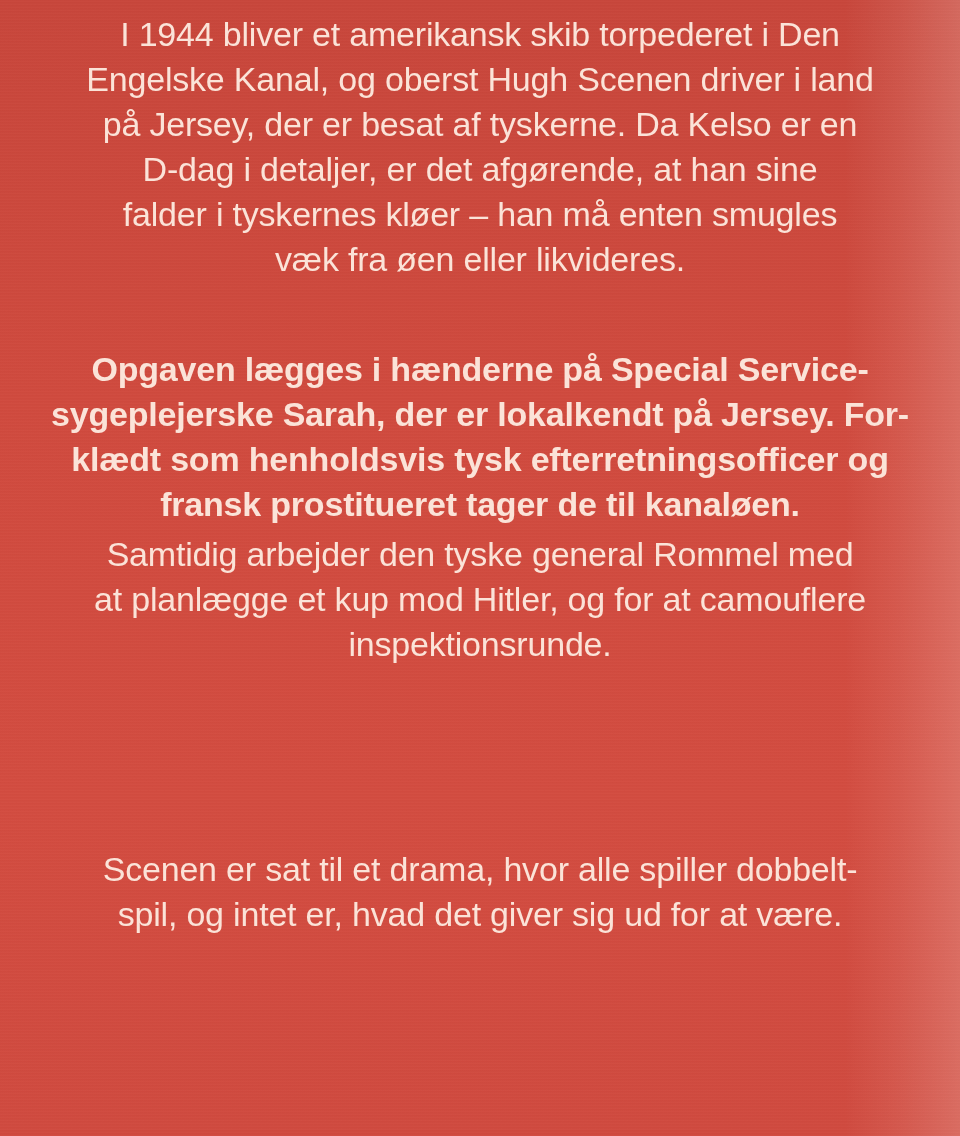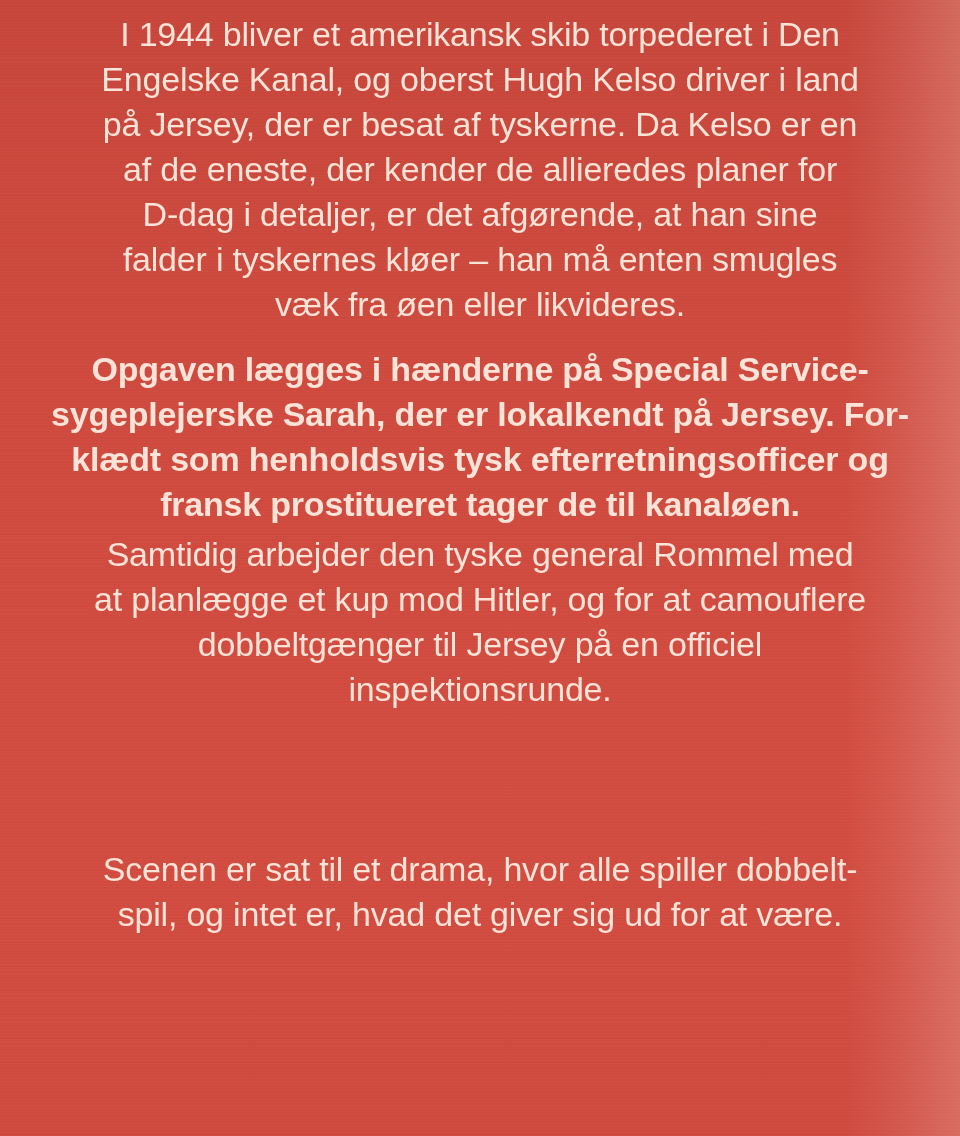--- a/index.html
+++ b/index.html
@@ -54,39 +54,37 @@
     #p4 { position: absolute; top: 835px; left: 0; width: 880px; }
   </style>
 </head>
 <body>
 
 <div class="cover">
   <div class="blurb">
 
     <div class="para" id="p1">
       <span class="line">I 1944 bliver et amerikansk skib torpederet i Den</span>
-      <span class="line">Engelske Kanal, og oberst Hugh Kelso driver i land</span>
+      <span class="line">Engelske Kanal, og oberst Hugh Scenen driver i land</span>
       <span class="line">på Jersey, der er besat af tyskerne. Da Kelso er en</span>
-      <span class="line">af de eneste, der kender de allieredes planer for</span>
       <span class="line">D-dag i detaljer, er det afgørende, at han sine</span>
       <span class="line">falder i tyskernes kløer – han må enten smugles</span>
       <span class="line">væk fra øen eller likvideres.</span>
     </div>
 
     <div class="para" id="p2">
       <span class="line">Opgaven lægges i hænderne på Special Service-</span>
       <span class="line">sygeplejerske Sarah, der er lokalkendt på Jersey. For-</span>
       <span class="line">klædt som henholdsvis tysk efterretningsofficer og</span>
       <span class="line">fransk prostitueret tager de til kanaløen.</span>
     </div>
 
     <div class="para" id="p3">
       <span class="line">Samtidig arbejder den tyske general Rommel med</span>
       <span class="line">at planlægge et kup mod Hitler, og for at camouflere</span>
-      <span class="line">dobbeltgænger til Jersey på en officiel</span>
       <span class="line">inspektionsrunde.</span>
     </div>
 
     <div class="para" id="p4">
       <span class="line">Scenen er sat til et drama, hvor alle spiller dobbelt-</span>
       <span class="line">spil, og intet er, hvad det giver sig ud for at være.</span>
     </div>
 
   </div>
 </div>

